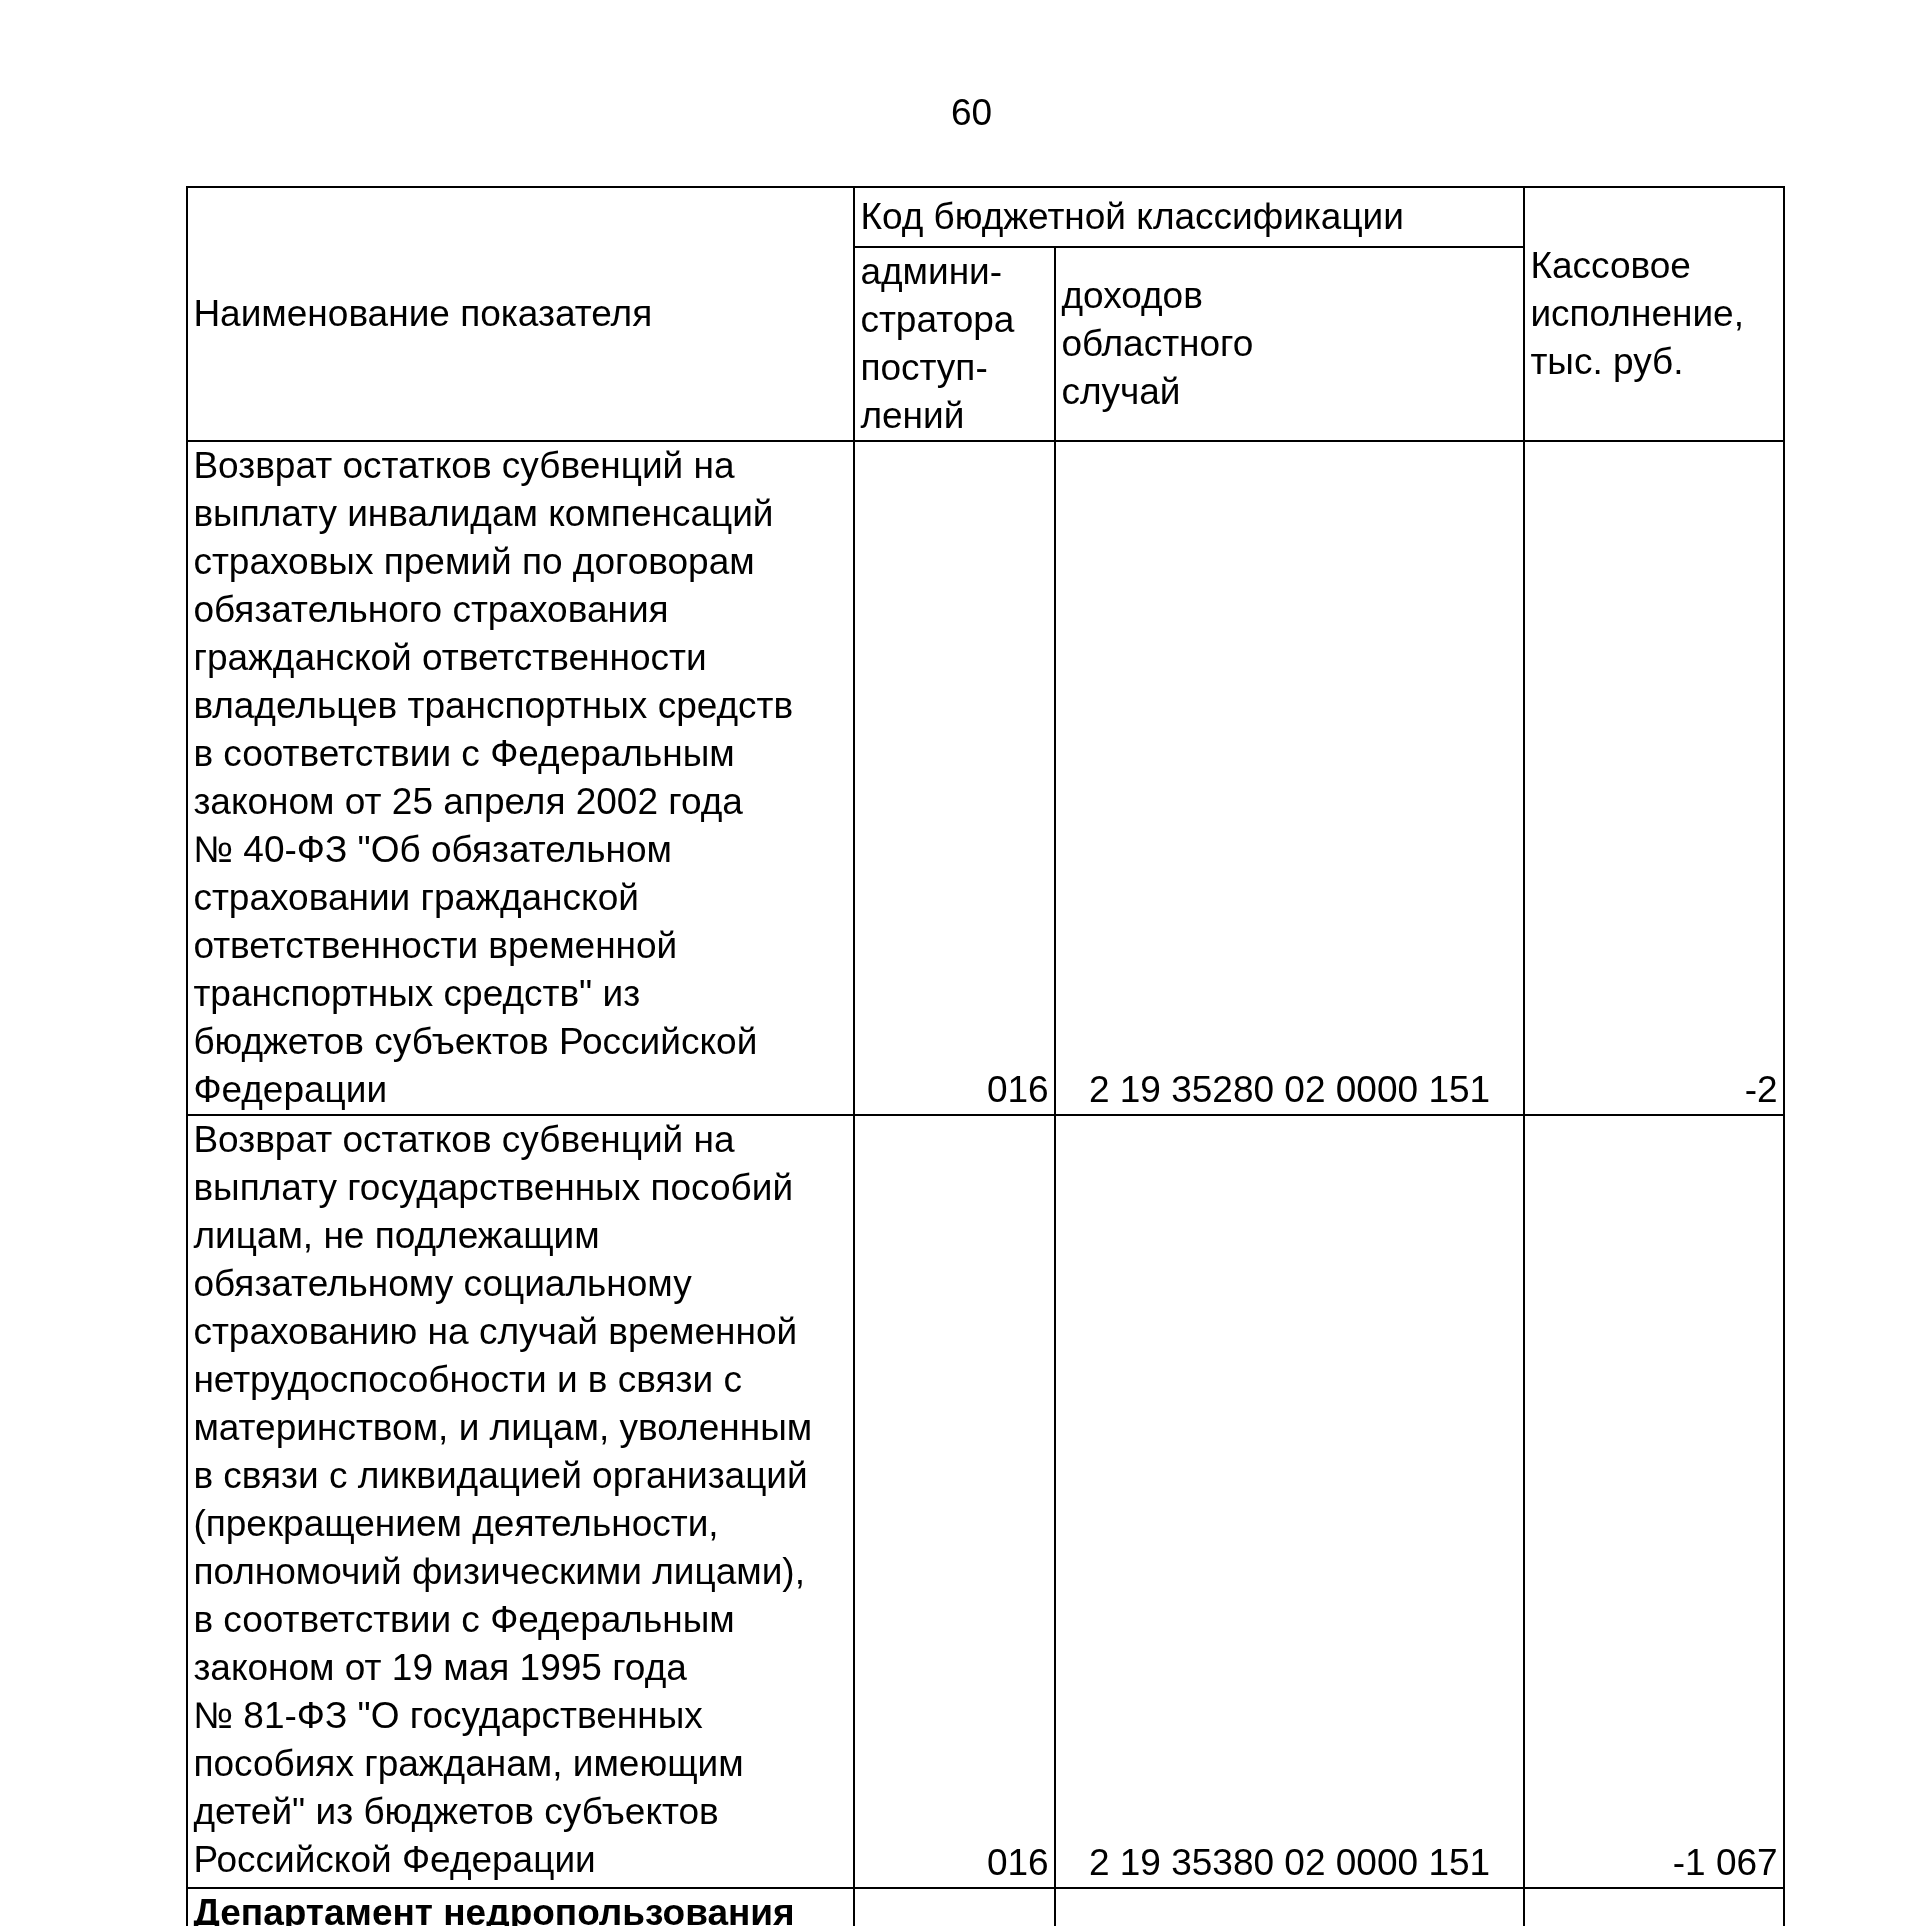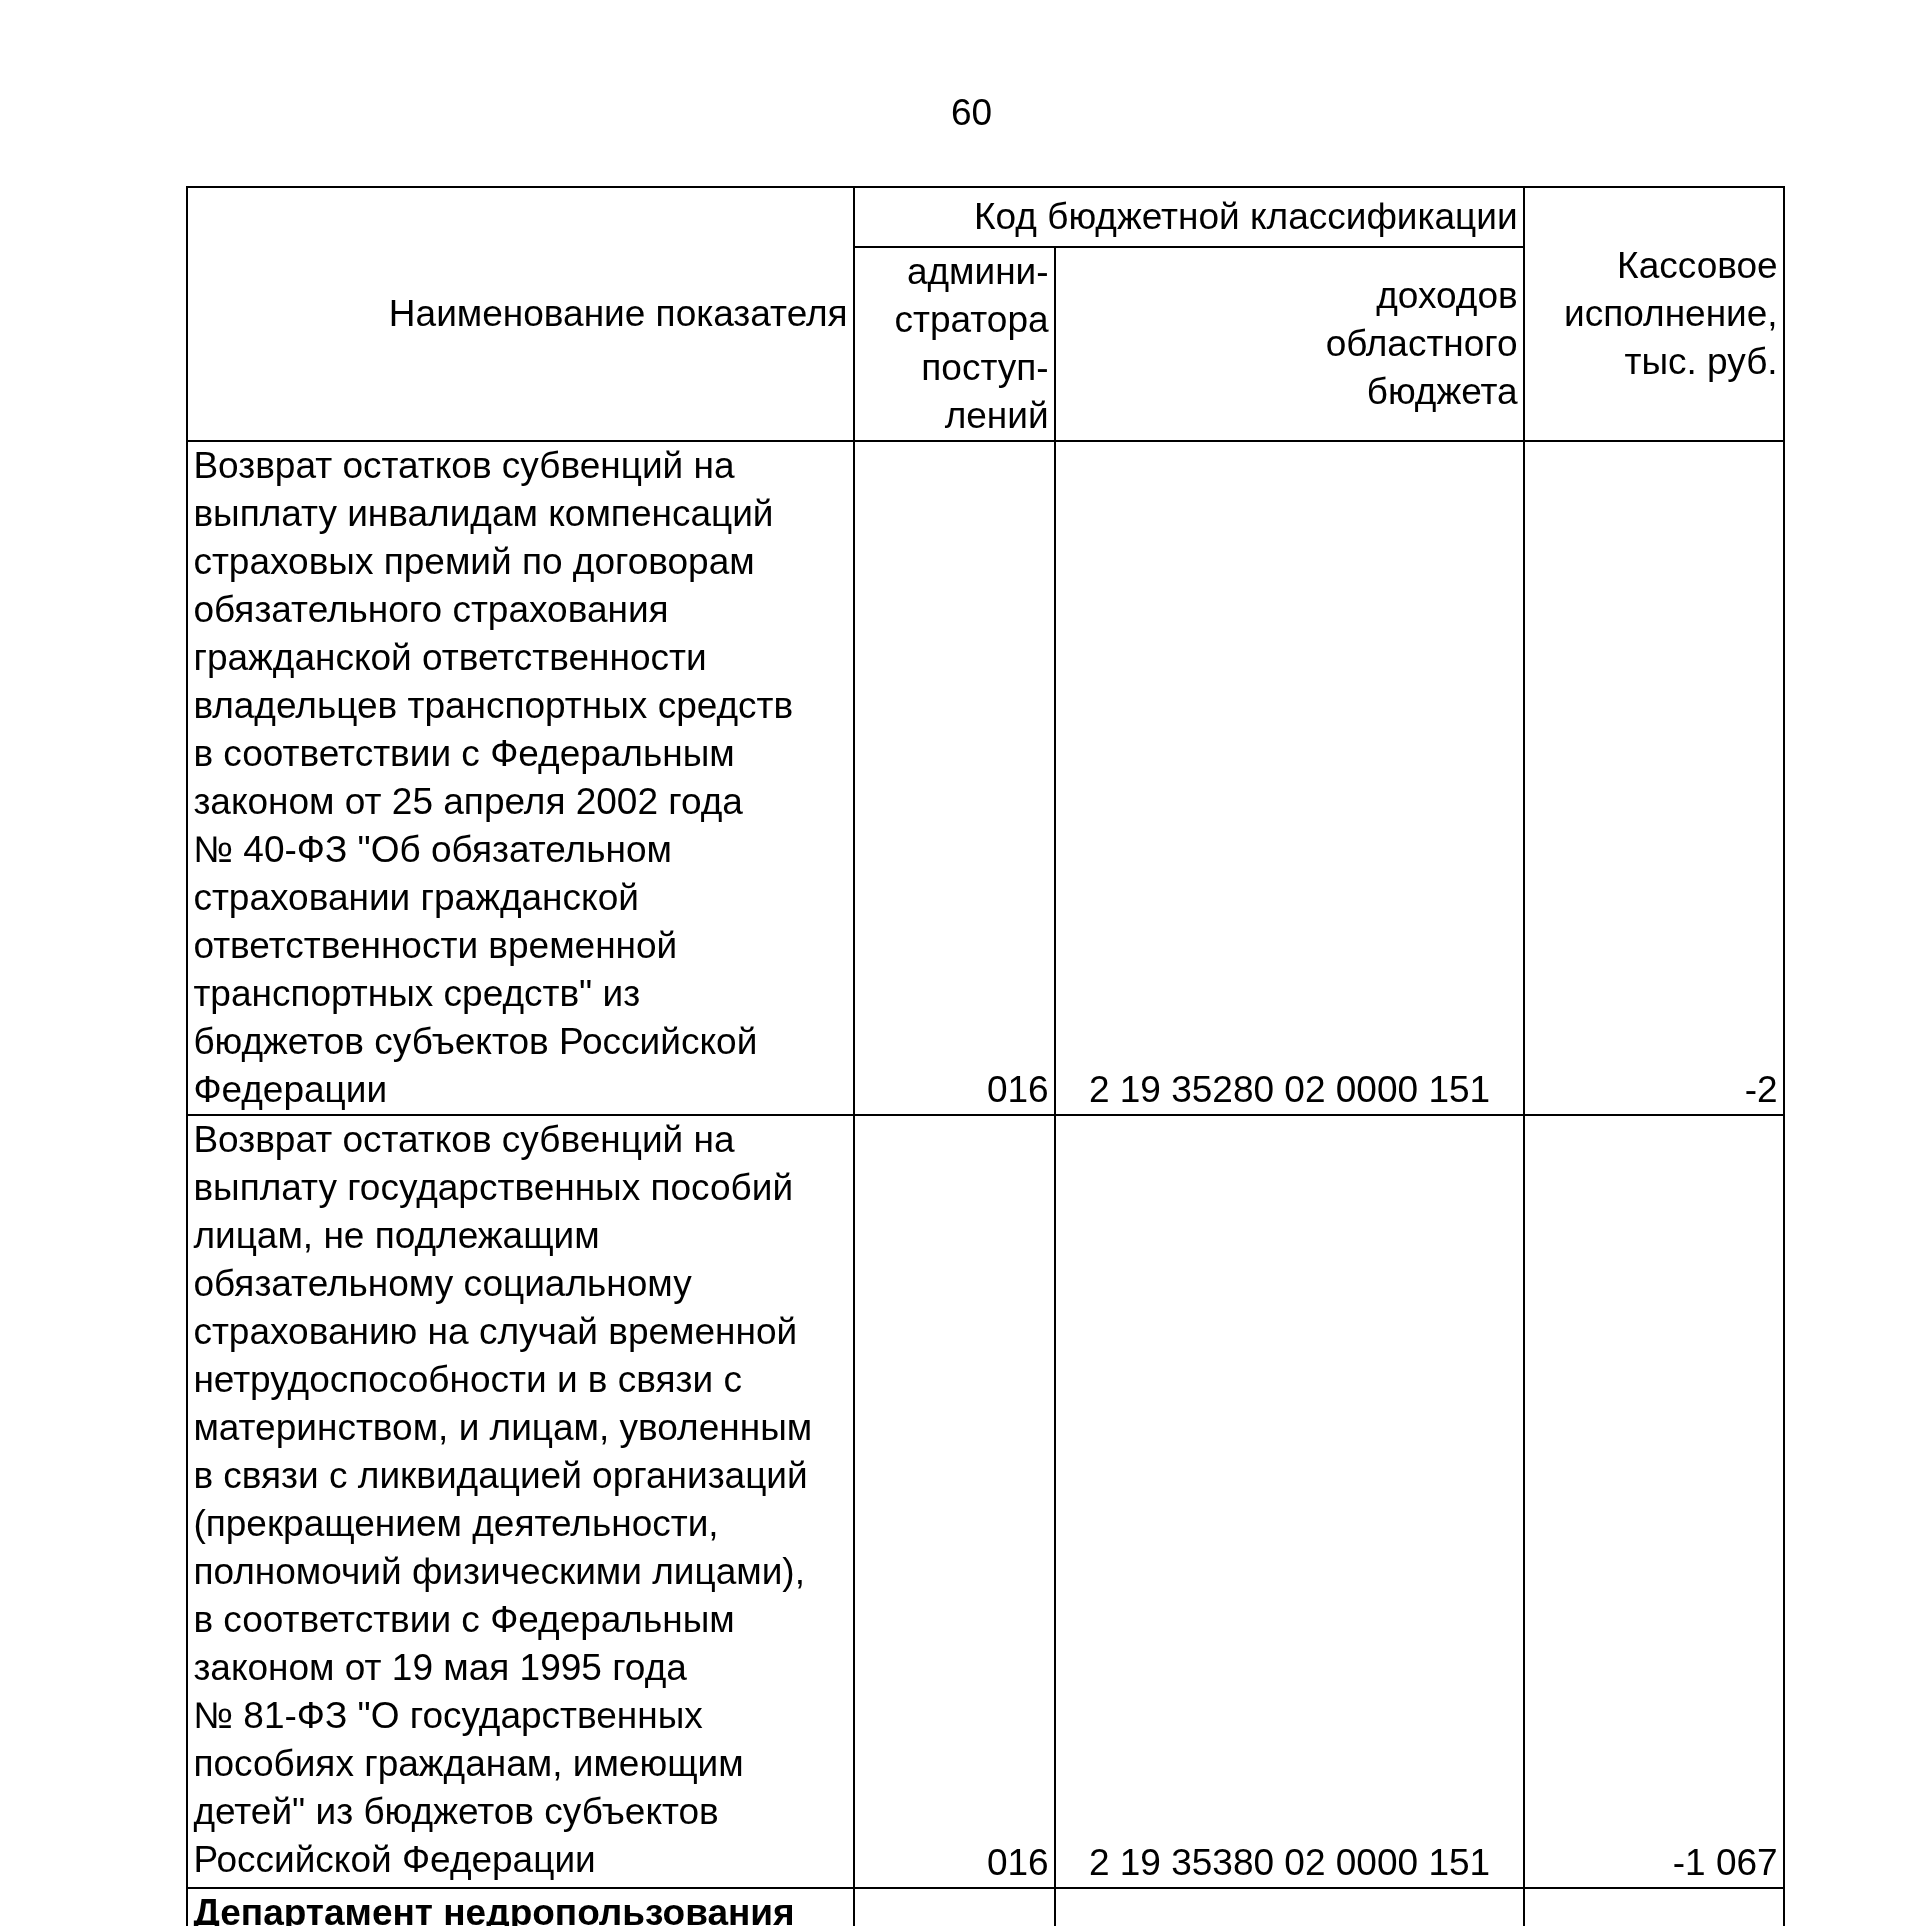--- a/index.html
+++ b/index.html
@@ -34,21 +34,21 @@
       font-size: 37px;
       line-height: 48px;
     }
     table.budget td, table.budget th {
       border: 2.3px solid #000000;
       padding: 0 5.4px;
       font-weight: normal;
       box-sizing: border-box;
     }
     table.budget th {
-      text-align: right;
+      text-align: left;
       vertical-align: middle;
     }
     .col-name { width: 667px; }
     .col-admin { width: 201px; }
     .col-code { width: 469px; }
     .col-amount { width: 260px; }
 
     .hdr-row-1 { height: 60px; }
     .hdr-row-2 { height: 190px; }
 
@@ -111,21 +111,21 @@
     <tr class="hdr-row-2">
       <th>
         <span class="line">админи-</span>
         <span class="line">стратора</span>
         <span class="line">поступ-</span>
         <span class="line">лений</span>
       </th>
       <th>
         <span class="line">доходов</span>
         <span class="line">областного</span>
-        <span class="line">бюджета</span>
+        <span class="line">случай</span>
       </th>
     </tr>
   </thead>
   <tbody>
 
     <tr class="r1">
       <td class="name">
         <span class="line">Возврат остатков субвенций на</span>
         <span class="line">выплату инвалидам компенсаций</span>
         <span class="line">страховых премий по договорам</span>

